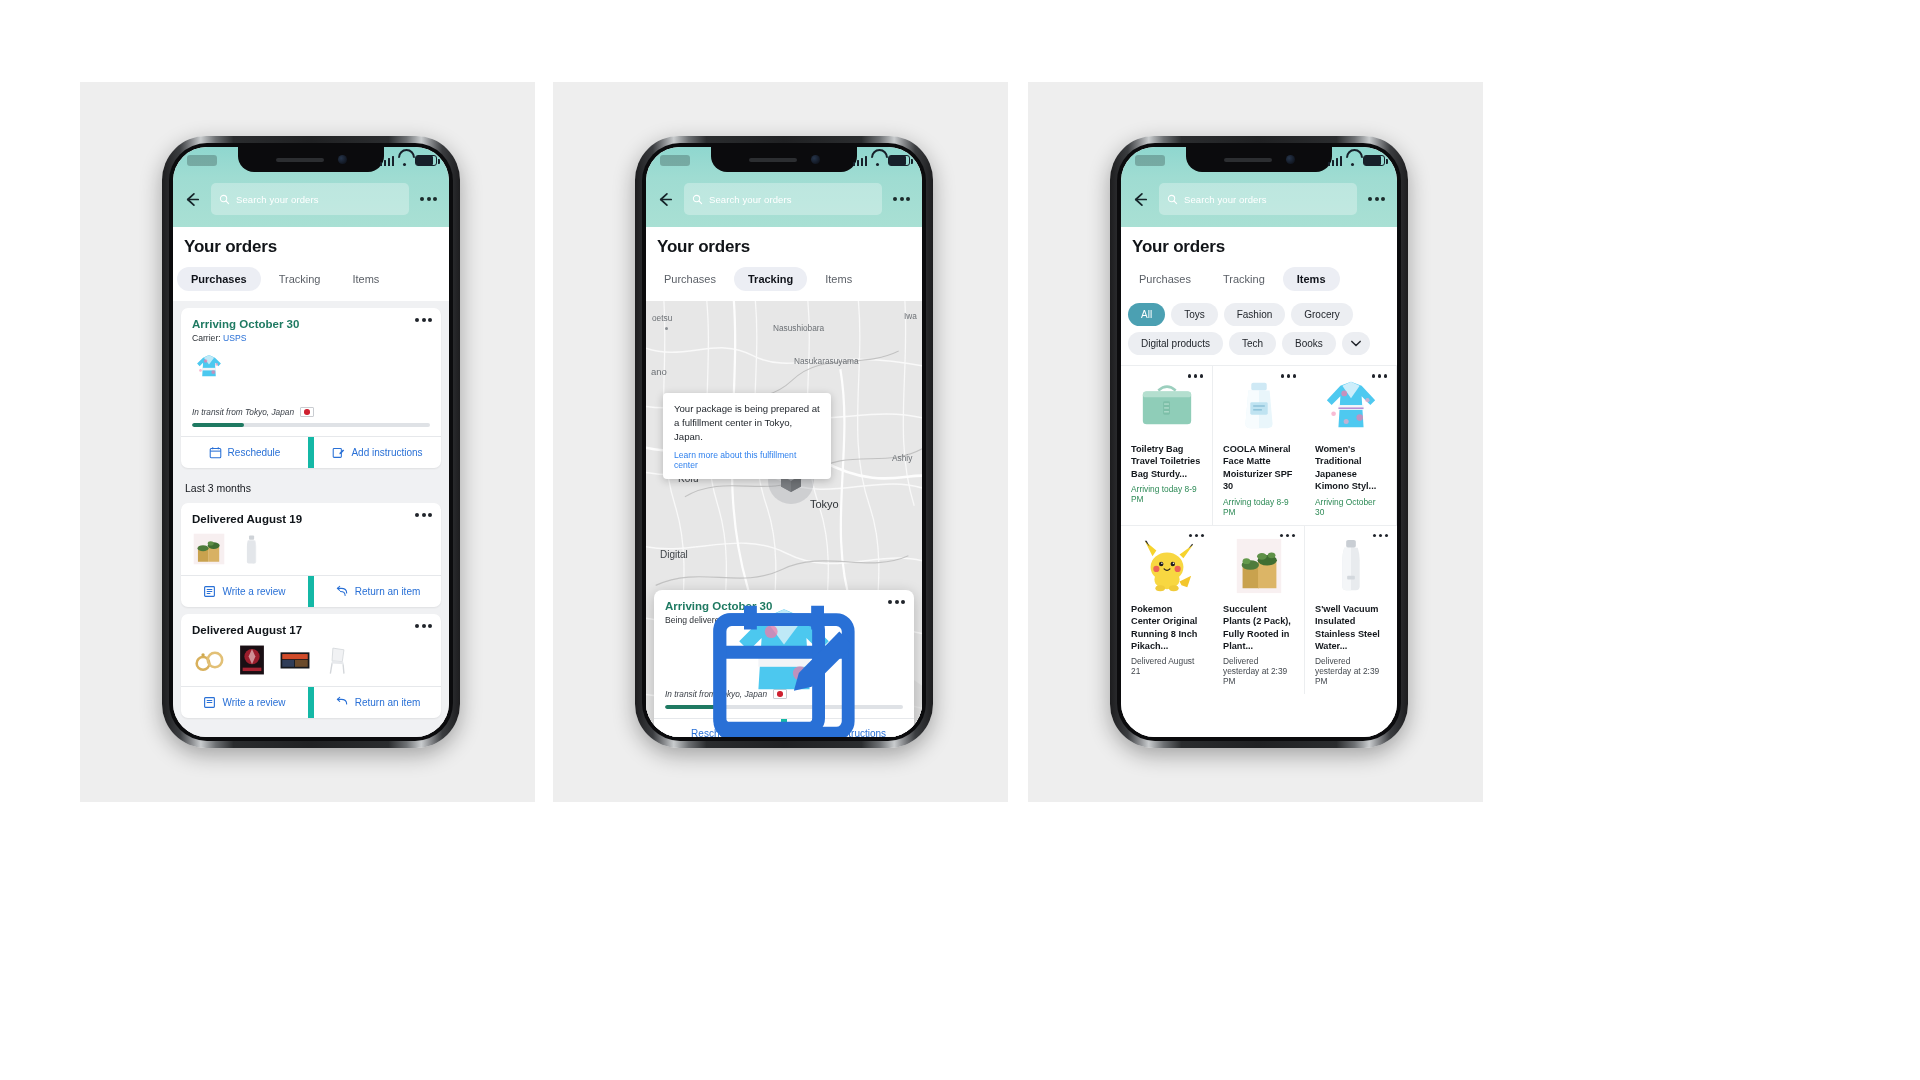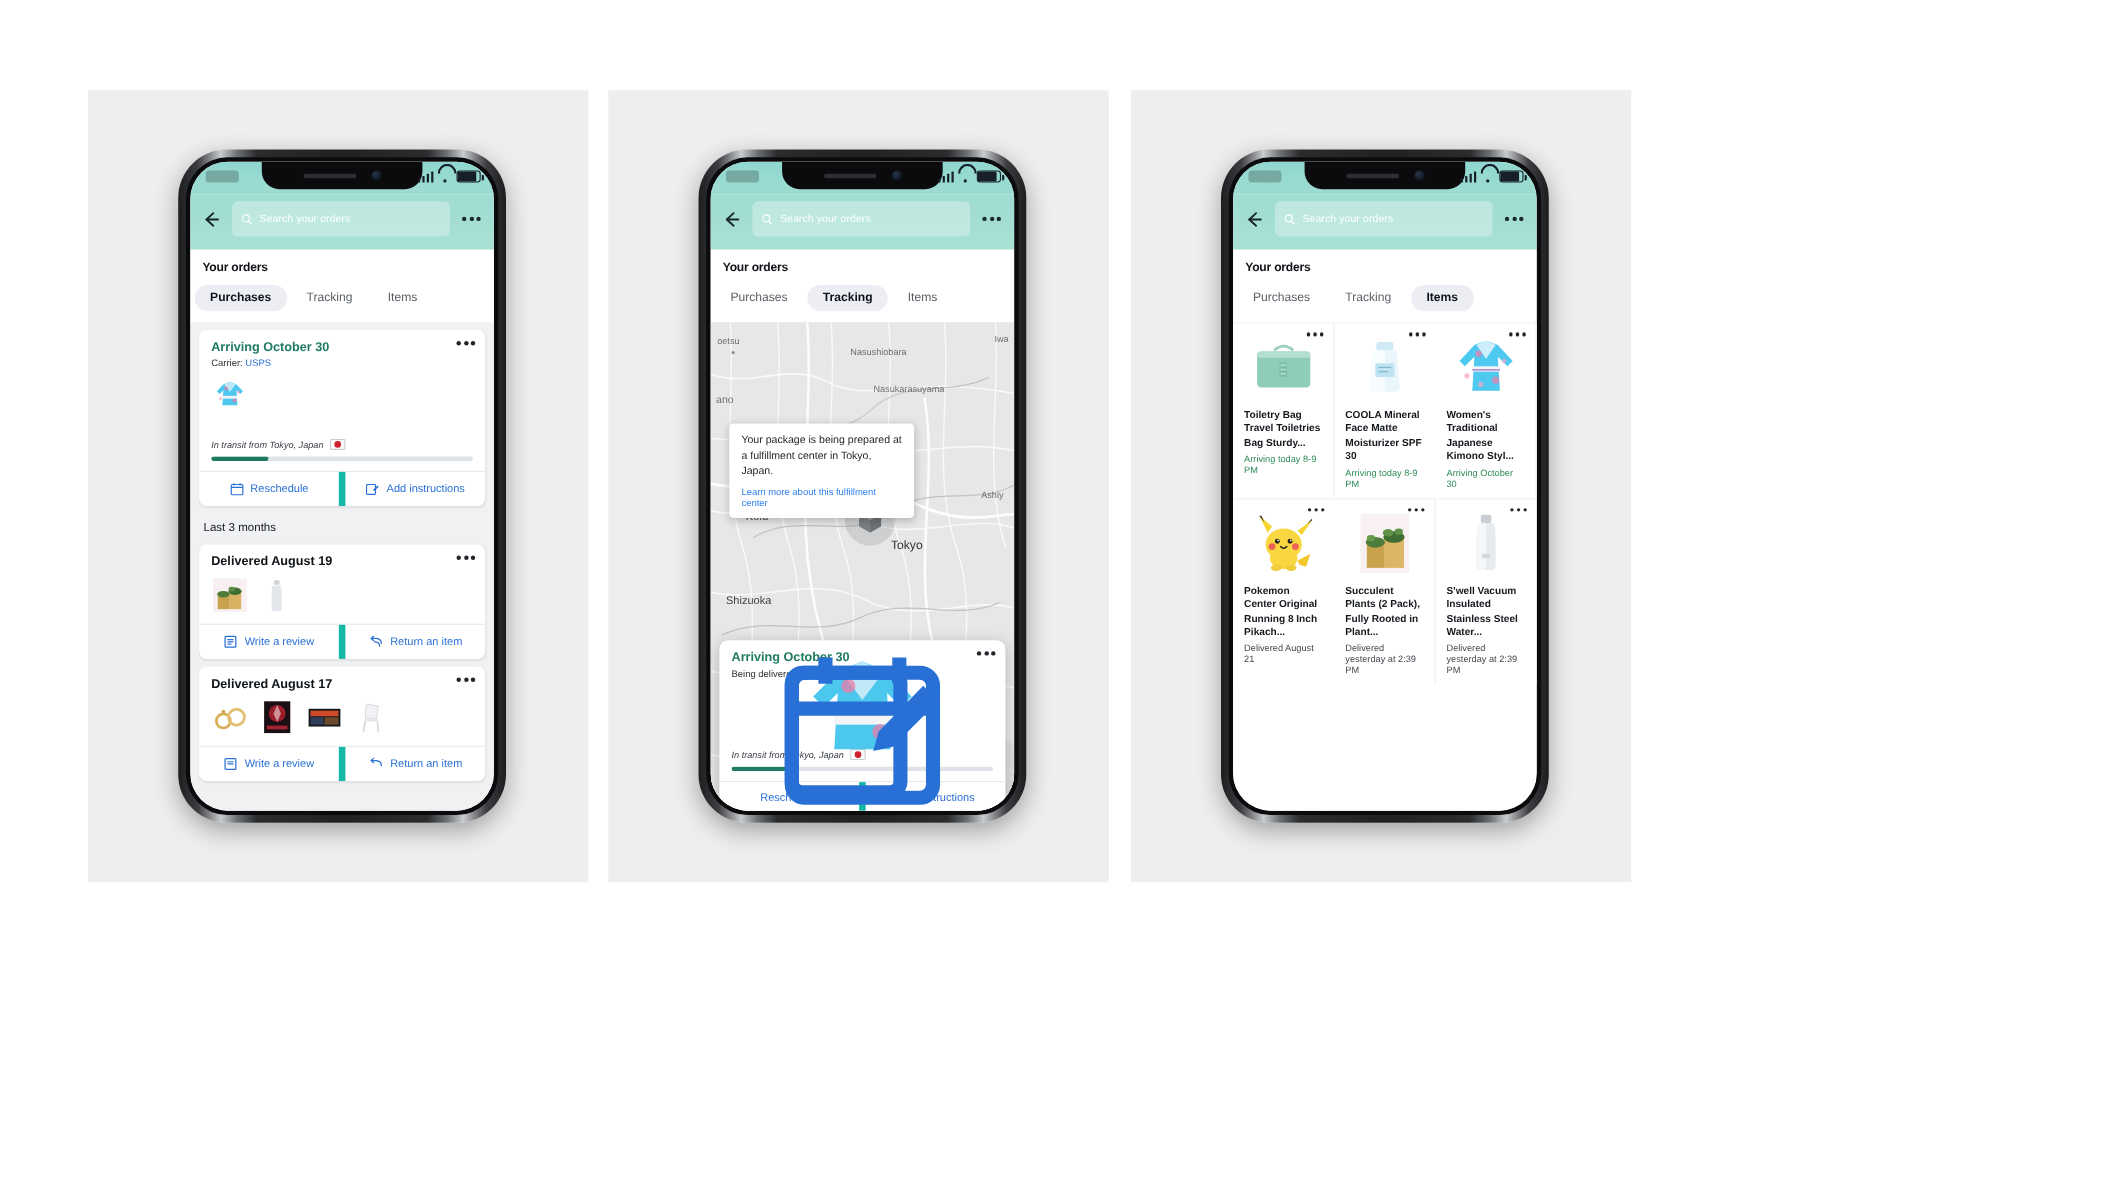--- a/index.html
+++ b/index.html
@@ -107,21 +107,21 @@
     border-radius: 5px;
     display: flex; align-items: center; gap: 6px;
     padding: 16px 8px;
   }
   .search-field .ph { font-size: 9.5px; color: #ffffff; letter-spacing: .1px; }
   .kebab { flex: 0 0 auto; display:flex; gap:2.5px; cursor:pointer; padding: 4px 2px; }
   .kebab b { width:4px;height:4px;border-radius:50%;background:#1b2b2b; display:block; }
 
   
   .page-head { background:#fff; padding: 10px 11px 0 11px; }
-  .page-title { font-size: 11px; font-weight: 700; color: #111418; letter-spacing: -.2px; }
+  .page-title { font-size: 17px; font-weight: 700; color: #111418; letter-spacing: -.2px; }
   .tabs { display:flex; gap: 4px; padding: 10px 4px 10px 4px; background:#fff; }
   .tab {
     font-size: 11px; color: #5a5f66; padding: 6px 14px; border-radius: 16px;
     cursor:pointer; white-space: nowrap;
   }
   .tab.active { background:#eceef4; color:#10131a; font-weight:700; }
 
   
   .content { background:#f0f1f3; height: calc(100% - 30px - 41px - 28px - 36px); overflow:hidden; }
 
@@ -526,21 +526,21 @@
           </svg>
 
           <span class="map-label" style="left:6px; top:12px;">oetsu</span>
           <span class="map-dot" style="left:19px; top:26px;"></span>
           <span class="map-label" style="left:127px; top:22px;">Nasushiobara</span>
           <span class="map-label" style="left:258px; top:10px;">Iwa</span>
           <span class="map-label" style="left:148px; top:55px;">Nasukarasuyama</span>
           <span class="map-label" style="left:5px; top:65px; font-size:9.5px;">ano</span>
           <span class="map-city" style="left:22px; top:98px; font-size:13px; color:#55595e;">J</span>
           <span class="map-city" style="left:32px; top:172px;">Kofu</span>
-          <span class="map-city" style="left:14px; top:248px;">Shizuoka</span>
+          <span class="map-city" style="left:14px; top:248px;">Digital</span>
           <span class="map-city" style="left:164px; top:197px; font-size:11px; color:#2f3337;">Tokyo</span>
           <span class="map-label" style="left:246px; top:152px;">Ashiy</span>
 
           <div class="pkg-marker" style="left:122px; top:157px;">
             <span class="pkg-halo"></span>
             <svg viewBox="0 0 46 46" width="46" height="46">
               <path d="M23 12 L33 17.5 L33 28.5 L23 34 L13 28.5 L13 17.5 Z" fill="#86898d"></path>
               <path d="M23 12 L33 17.5 L23 23 L13 17.5 Z" fill="#a6a9ad"></path>
               <path d="M23 23 L33 17.5 L33 28.5 L23 34 Z" fill="#6f7276"></path>
               <path d="M13 17.5 L23 23 L23 34 L13 28.5 Z" fill="#7c7f83"></path>
@@ -658,20 +658,34 @@
       <div class="page-head">
         <div class="page-title">Your orders</div>
       </div>
       <div class="tabs">
         <span class="tab">Purchases</span>
         <span class="tab">Tracking</span>
         <span class="tab active">Items</span>
       </div>
 
       <div class="content" style="background:#fff;">
+        <div class="filters">
+          <span class="chip active">All</span>
+          <span class="chip">Toys</span>
+          <span class="chip">Fashion</span>
+          <span class="chip">Grocery</span>
+          <span class="chip">Digital products</span>
+          <span class="chip">Tech</span>
+          <span class="chip">Books</span>
+          <span class="chip caret">
+            <svg width="10" height="7" viewBox="0 0 12 8">
+                  <path d="M1 1.5 L6 6.5 L11 1.5" fill="none" stroke="#23272d" stroke-width="1.8" stroke-linecap="round" stroke-linejoin="round"></path>
+                </svg>
+          </span>
+        </div>
 
         <div class="grid">
 
           <div class="cell">
             <span class="dots">
                   <b></b>
                   <b></b>
                   <b></b>
                 </span>
             <div class="cell-img">

